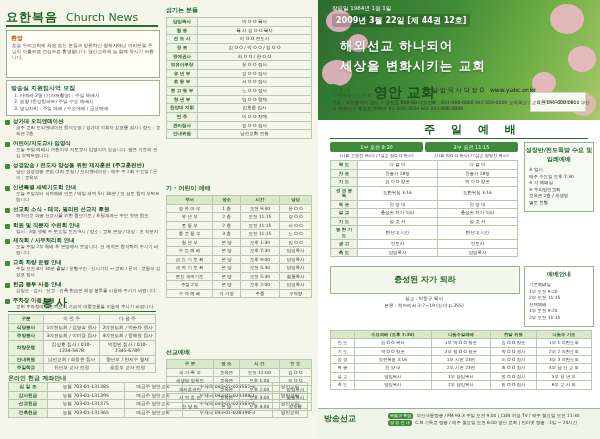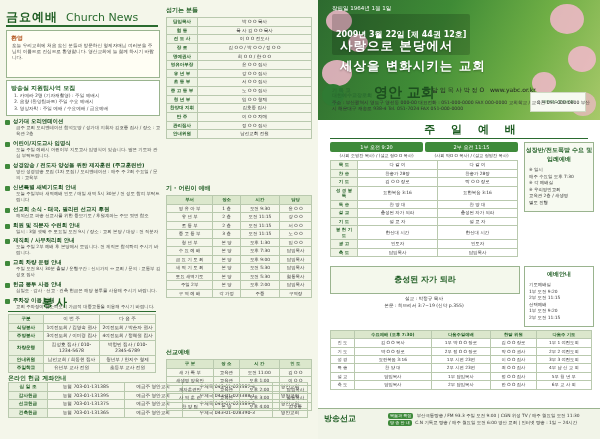--- a/index.html
+++ b/index.html
@@ -58,21 +58,21 @@
   .mission td{font-size:4.4px;}
   .mission tr.h td{background:#dbe7cc;font-weight:bold;color:#1f5d23;}
 
   
   .right{position:absolute;left:318px;top:0;width:282px;height:439px;background:#ffffff;}
   .cover{position:absolute;left:318px;top:0;width:282px;height:120px;
          background:linear-gradient(115deg,#2d6a2f 0%,#3f8b36 40%,#6fae45 70%,#a8c96a 100%);
          overflow:hidden;}
   .blossom{position:absolute;border-radius:50%;background:#f3b8cd;opacity:.85;}
   .founded{position:absolute;left:332px;top:5px;font-size:5.5px;color:#ffffff;}
-  .dateline{position:absolute;left:332px;top:14px;font-size:8px;font-weight:bold;color:#ffffff;background:rgba(0,0,0,.18);padding:15px 4px;border-radius:2px;}
+  .dateline{position:absolute;left:332px;top:14px;font-size:8px;font-weight:bold;color:#ffffff;background:rgba(0,0,0,.18);padding:1px 4px;border-radius:2px;}
   .slogan1{position:absolute;left:340px;top:38px;font-size:12.5px;color:#ffffff;font-weight:bold;letter-spacing:1px;text-shadow:0 1px 2px rgba(0,0,0,.35);}
   .slogan2{position:absolute;left:340px;top:58px;font-size:12.5px;color:#ffffff;font-weight:bold;letter-spacing:1px;text-shadow:0 1px 2px rgba(0,0,0,.35);}
 
   .chname{position:absolute;left:332px;top:84px;font-size:14px;font-weight:bold;color:#1d4f1f;}
   .chname .small{font-size:5px;display:inline-block;vertical-align:middle;line-height:1.1;margin-right:2px;color:#2a6b2f;}
   .pastor{position:absolute;left:432px;top:86px;font-size:6px;color:#222;}
   .contact{position:absolute;left:332px;top:100px;width:262px;font-size:4.6px;color:#333;line-height:1.35;}
 
   .worship-hd{position:absolute;left:310px;top:122px;width:326px;text-align:center;font-size:11px;font-weight:bold;color:#1f5d23;letter-spacing:6px;}
   .wline{position:absolute;left:330px;top:138px;width:258px;height:1px;background:#2a6b2f;}
@@ -108,21 +108,21 @@
   .chlogo{position:absolute;left:322px;top:84px;width:22px;height:22px;border-radius:50%;background:#2f7a33;}
 </style>
 </head>
 <body>
 
 <div class="page">
 
   <div class="left">
 
     <div class="left-head">
-      <span class="kr">금요예배</span>
+      <span class="kr">요한복음</span>
       <span class="en">Church News</span>
     </div>
     <div class="head-rule"></div>
 
     <div class="notice">
       <div class="ttl">환영</div>
       <div class="body">오늘 우리교회에 처음 오신 분들과 방문하신 형제자매님 여러분을 주님의 이름으로 진심으로 환영합니다. 영산교회에 늘 함께 하시기 바랍니다.</div>
     </div>
 
     <div class="bc">
@@ -443,21 +443,21 @@
     <div class="blossom" style="left:8px;top:10px;width:26px;height:22px;"></div>
     <div class="blossom" style="left:30px;top:34px;width:20px;height:18px;"></div>
     <div class="blossom" style="left:4px;top:60px;width:30px;height:26px;"></div>
     <div class="blossom" style="left:232px;top:4px;width:34px;height:30px;"></div>
     <div class="blossom" style="left:250px;top:46px;width:28px;height:26px;"></div>
     <div class="blossom" style="left:214px;top:72px;width:24px;height:22px;"></div>
     <div class="blossom" style="left:252px;top:92px;width:26px;height:24px;opacity:.7;"></div>
   </div>
   <div class="founded">창립일 1964년 1월 1일</div>
   <div class="dateline">2009년 3월 22일 [제 44권 12호]</div>
-  <div class="slogan1">사랑으로 본당에서</div>
+  <div class="slogan1">해외선교 하나되어</div>
   <div class="slogan2">세상을 변화시키는 교회</div>
 
   <div class="chlogo"></div>
   <div class="chname">
     <span class="small">
       <span>기 독 교</span><br>
       <span>대한예수교장로회</span>
     </span><span>영안 교회</span>
   </div>
   <div class="pastor">

